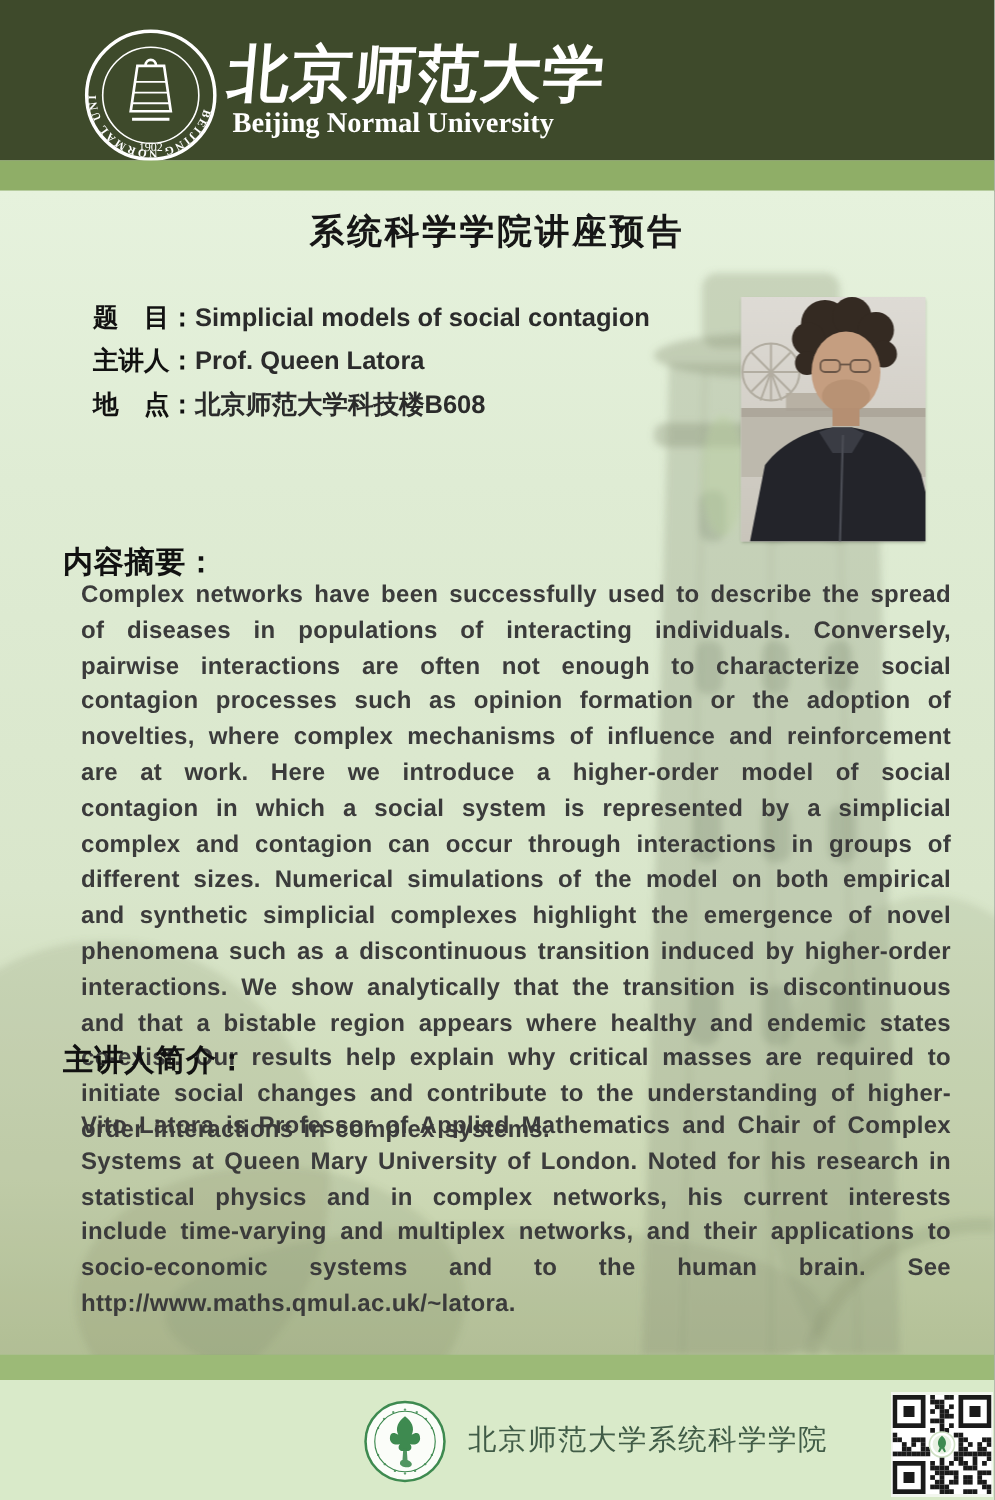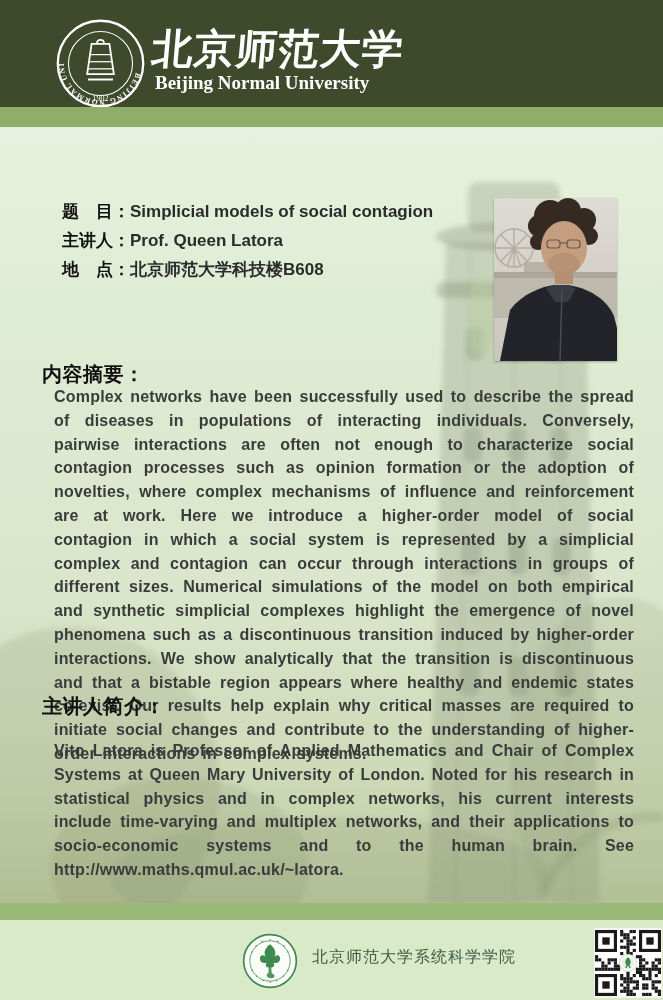--- a/index.html
+++ b/index.html
@@ -53,21 +53,21 @@
     text-align:justify;letter-spacing:.2px;word-spacing:2px;font-weight:bold;
   }
   .abstract-text{top:258px;}
   .bio-text{top:612px;}
   
   .stripe-bottom{position:absolute;top:903px;left:0;width:663px;height:17px;background:#9cba77;}
   .footer{position:absolute;top:920px;left:0;width:663px;height:80px;background:#d9eac9;}
   .school-seal{position:absolute;left:242px;top:13px;width:56px;height:56px;}
   .school-name{
     position:absolute;left:312px;top:27px;white-space:nowrap;
-    font-family:"Liberation Serif", serif;font-size:16px;color:#415c47;letter-spacing:1px;
+    font-family:"Liberation Serif", serif;font-size:19px;color:#415c47;letter-spacing:1px;
   }
   .qr{position:absolute;left:594px;top:8px;width:66px;height:68px;background:#f2f6ee;padding:1px;}
 </style>
 </head>
 <body>
 
 <div class="poster">
 
   <div class="header">
     <svg class="uni-seal" viewBox="0 0 100 100">
@@ -129,20 +129,21 @@
         <g stroke="#6f7a5e" opacity="0.15" stroke-width="2">
           <line x1="470" y1="120" x2="455" y2="776"></line>
             <line x1="514" y1="120" x2="514" y2="776"></line>
             <line x1="558" y1="120" x2="572" y2="776"></line>
         </g>
         <path d="M540,776 A120,120 0 0 1 663,690" stroke="#76815f" stroke-width="10" fill="none" opacity="0.18"></path>
         <ellipse cx="482" cy="190" rx="14" ry="40" fill="#b8cf9f" opacity="0.45"></ellipse>
       </g>
     </svg>
 
+    <h1 class="page-title">系统科学学院讲座预告</h1>
 
     <div class="info-section">
       <div class="info-row">
         <span class="info-label">题　目：</span><span class="info-value">Simplicial models of social contagion</span>
       </div>
       <div class="info-row">
         <span class="info-label">主讲人：</span><span class="info-value">Prof. Queen Latora</span>
       </div>
       <div class="info-row">
         <span class="info-label">地　点：</span><span class="info-value">北京师范大学科技楼B608</span>

